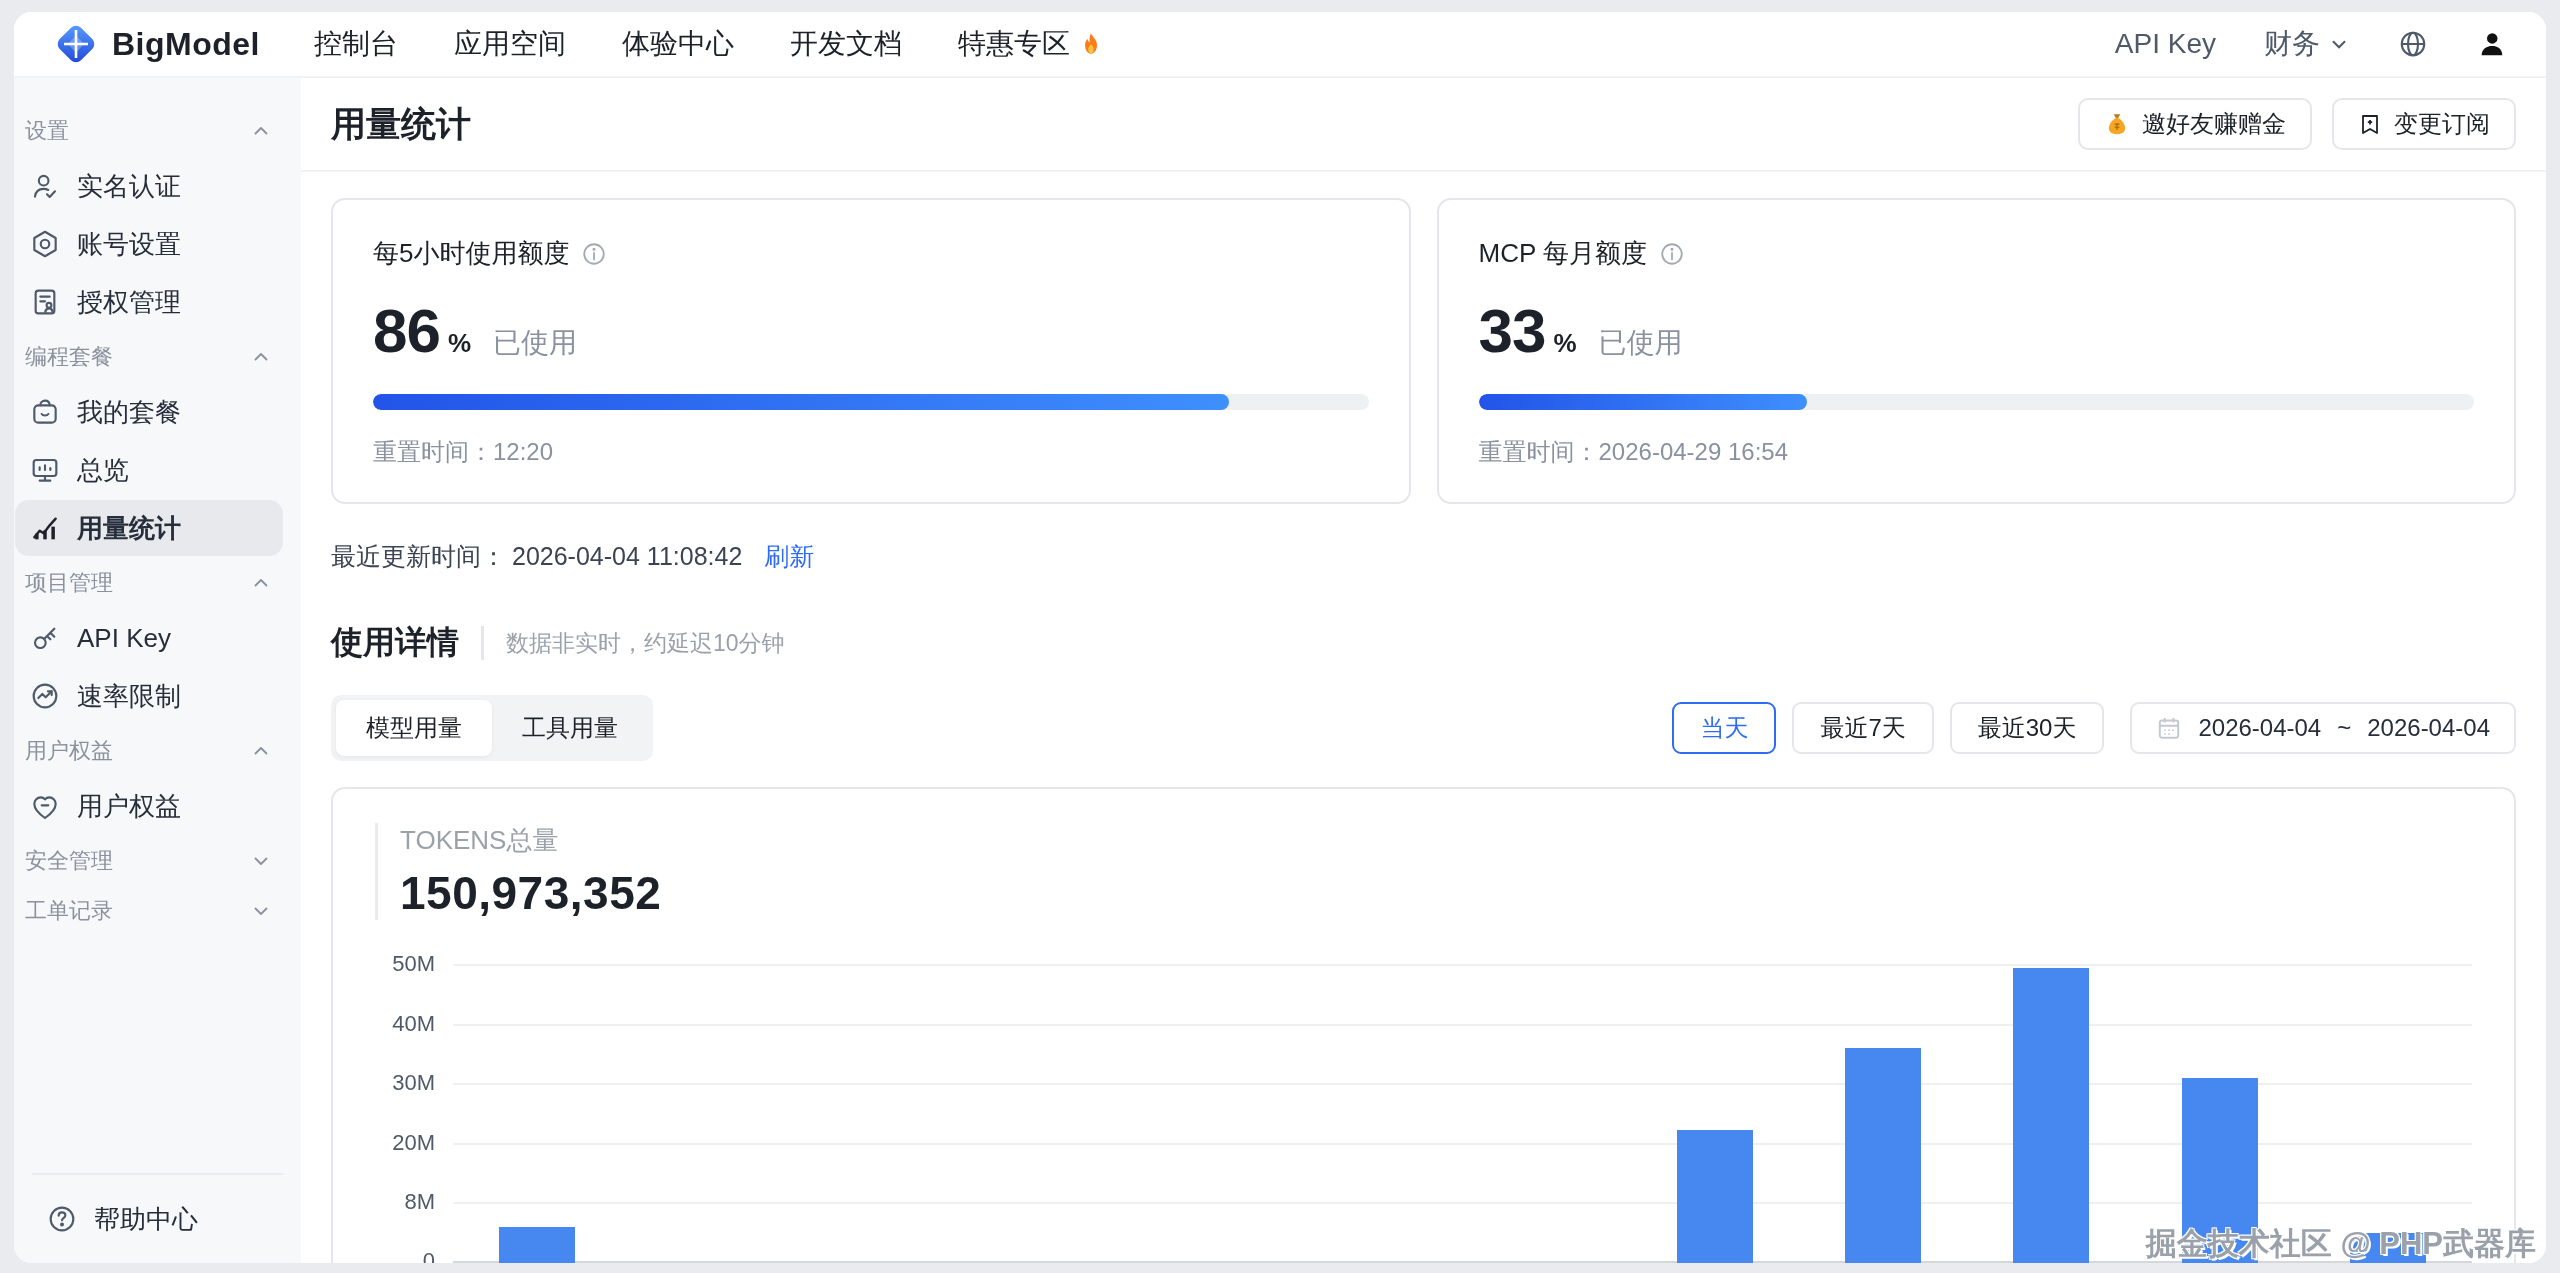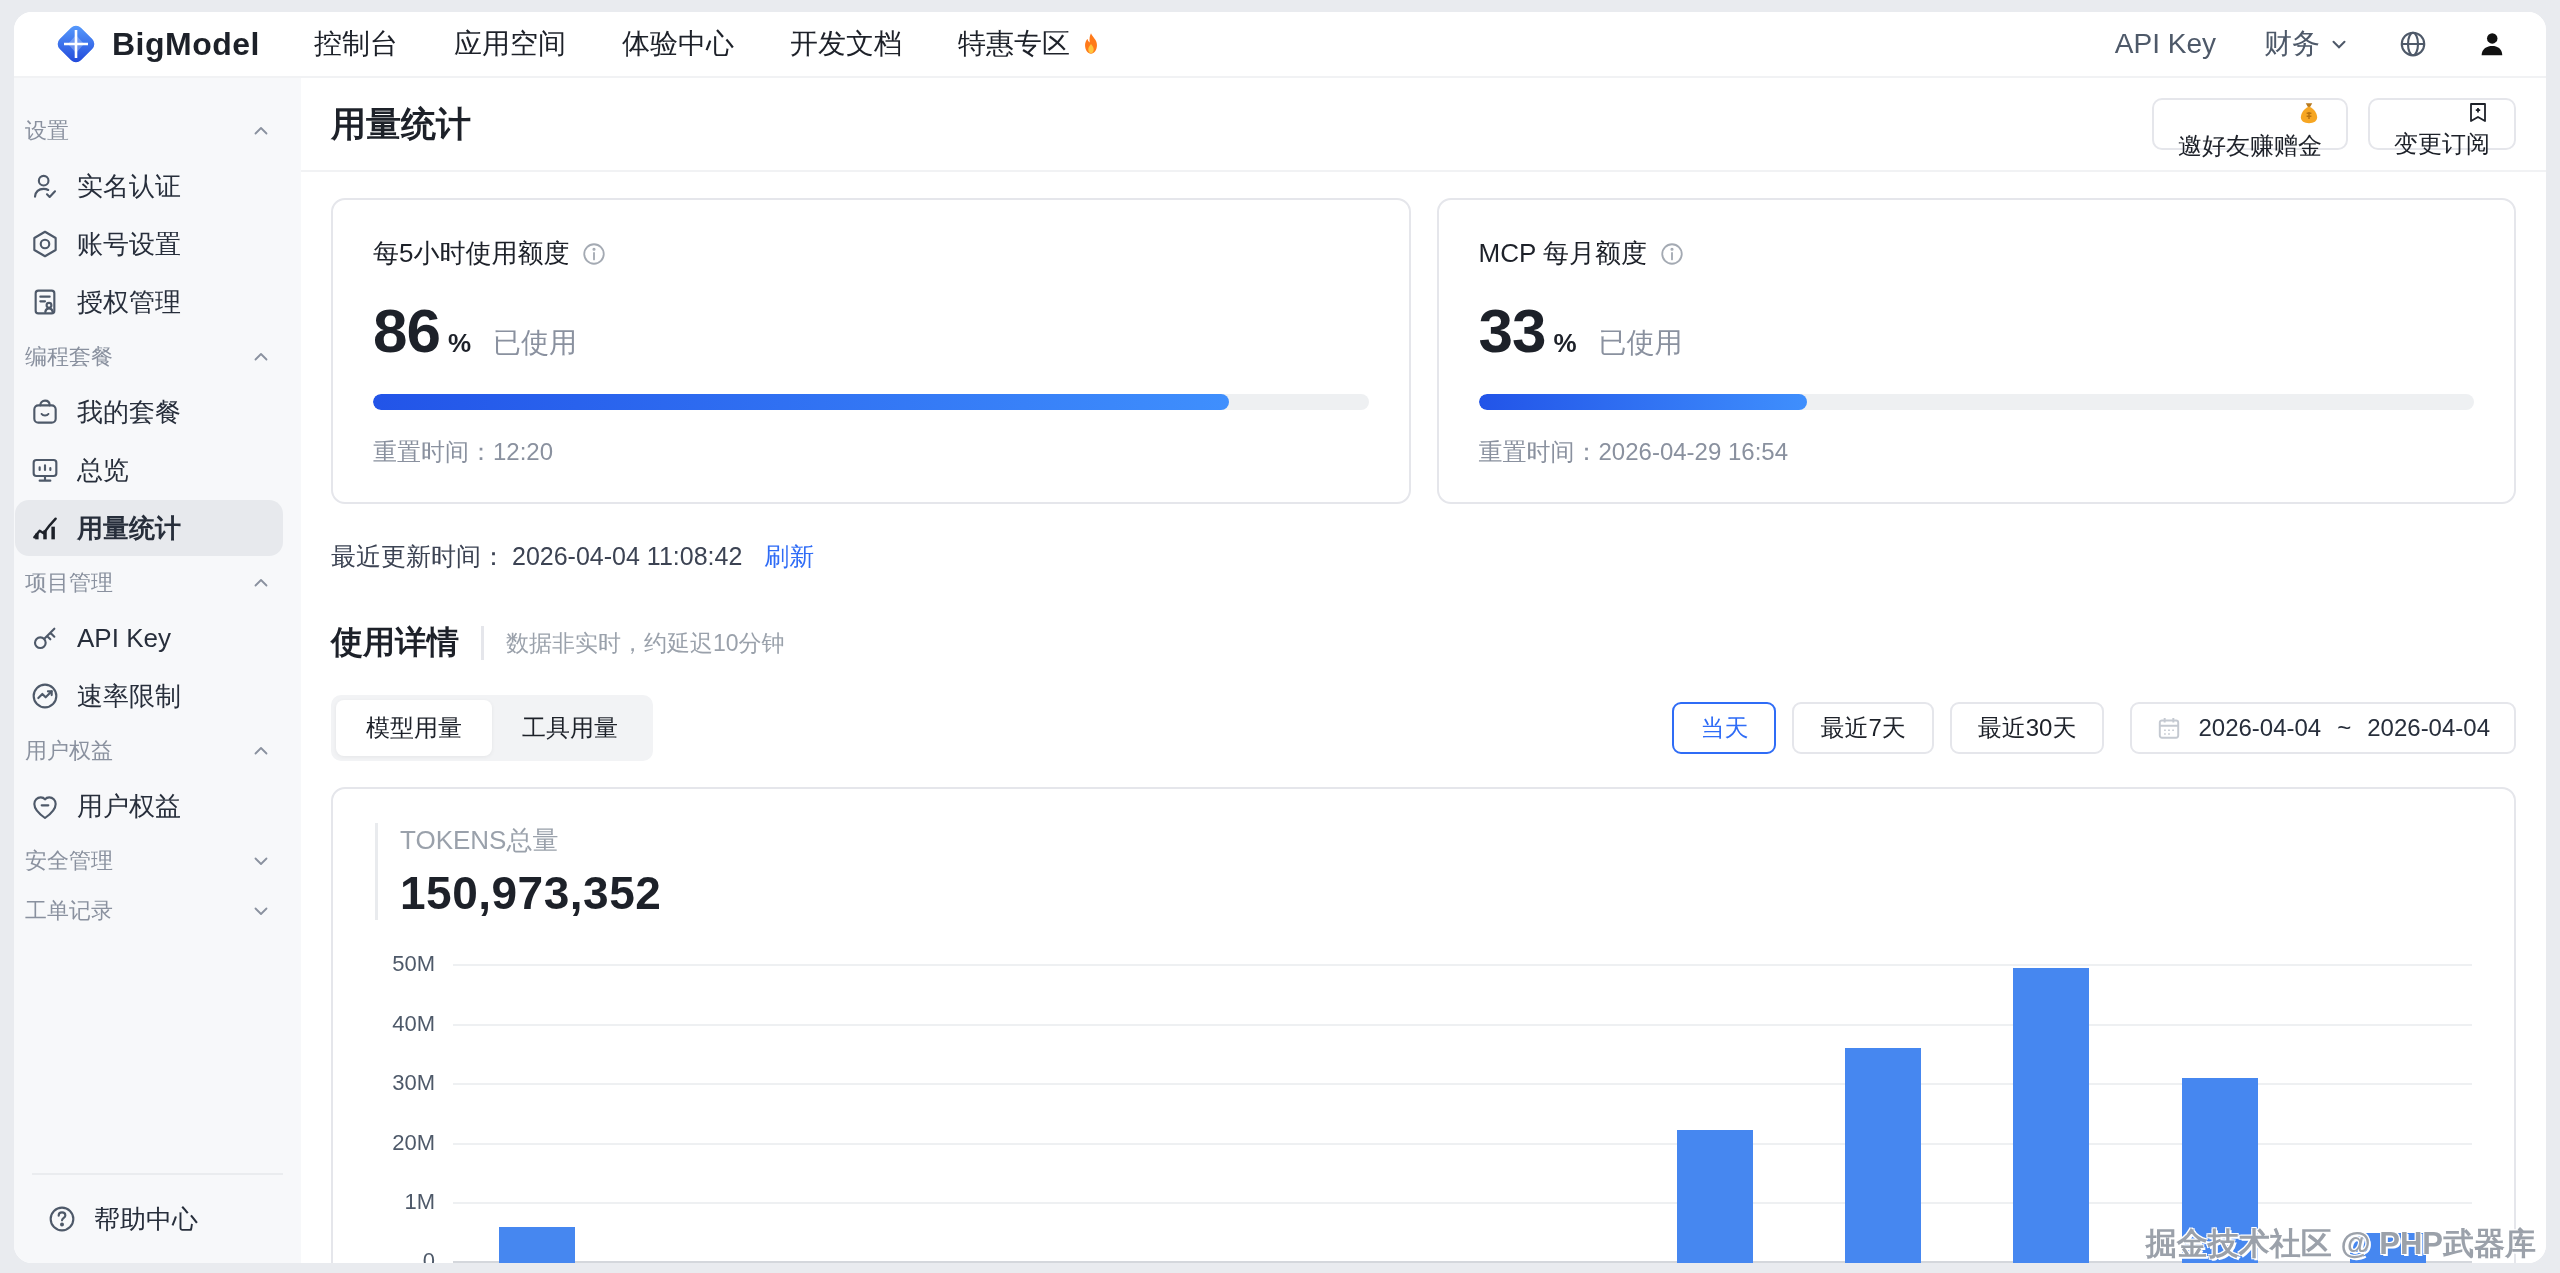--- a/index.html
+++ b/index.html
@@ -51,23 +51,23 @@
     flex:1; background:#fff; padding:0 30px; position:relative; min-width:0;
   }
   
   .page-header {
     height:94px; display:flex; align-items:center; justify-content:space-between;
     border-bottom:2px solid #f1f2f4; margin:0 -30px; padding:0 30px;
   }
   .page-title { font-size:35px; font-weight:700; }
   .header-btns { display:flex; gap:20px; }
   .h-btn {
-    display:flex; align-items:flex-end; gap:4px; height:52px; padding:0 24px;
+    display:flex; align-items:center; gap:12px; height:52px; padding:0 24px;
     background:#fff; border:2px solid #e5e6eb; border-radius:10px;
-    font-size:24px; color:#1d2129; cursor:pointer;flex-direction:column;
+    font-size:24px; color:#1d2129; cursor:pointer;
   }
   
   .cards-row { display:flex; gap:26px; margin-top:26px; }
   .quota-card {
     flex:1; border:2px solid #e5e6eb; border-radius:14px; background:#fff;
     padding:36px 40px 34px 40px;
   }
   .qc-title { font-size:26px; color:#1d2129; display:flex; align-items:center; gap:12px; }
   .qc-title .i-ico { color:#a4aab3; }
   .qc-value-row { margin-top:24px; display:flex; align-items:baseline; gap:8px; }
@@ -466,21 +466,21 @@
         <div class="chart-total">
           <div class="ct-label">TOKENS总量</div>
           <div class="ct-value">150,973,352</div>
         </div>
         <div class="chart-zone">
           <div class="plot" id="plot">
               <div class="gridline base" style="bottom: 0%;">
                 <span class="ytick">0</span>
               </div>
               <div class="gridline" style="bottom: 20%;">
-                <span class="ytick">1M</span>
+                <span class="ytick">8M</span>
               </div>
               <div class="gridline" style="bottom: 40%;">
                 <span class="ytick">20M</span>
               </div>
               <div class="gridline" style="bottom: 60%;">
                 <span class="ytick">30M</span>
               </div>
               <div class="gridline" style="bottom: 80%;">
                 <span class="ytick">40M</span>
               </div>

